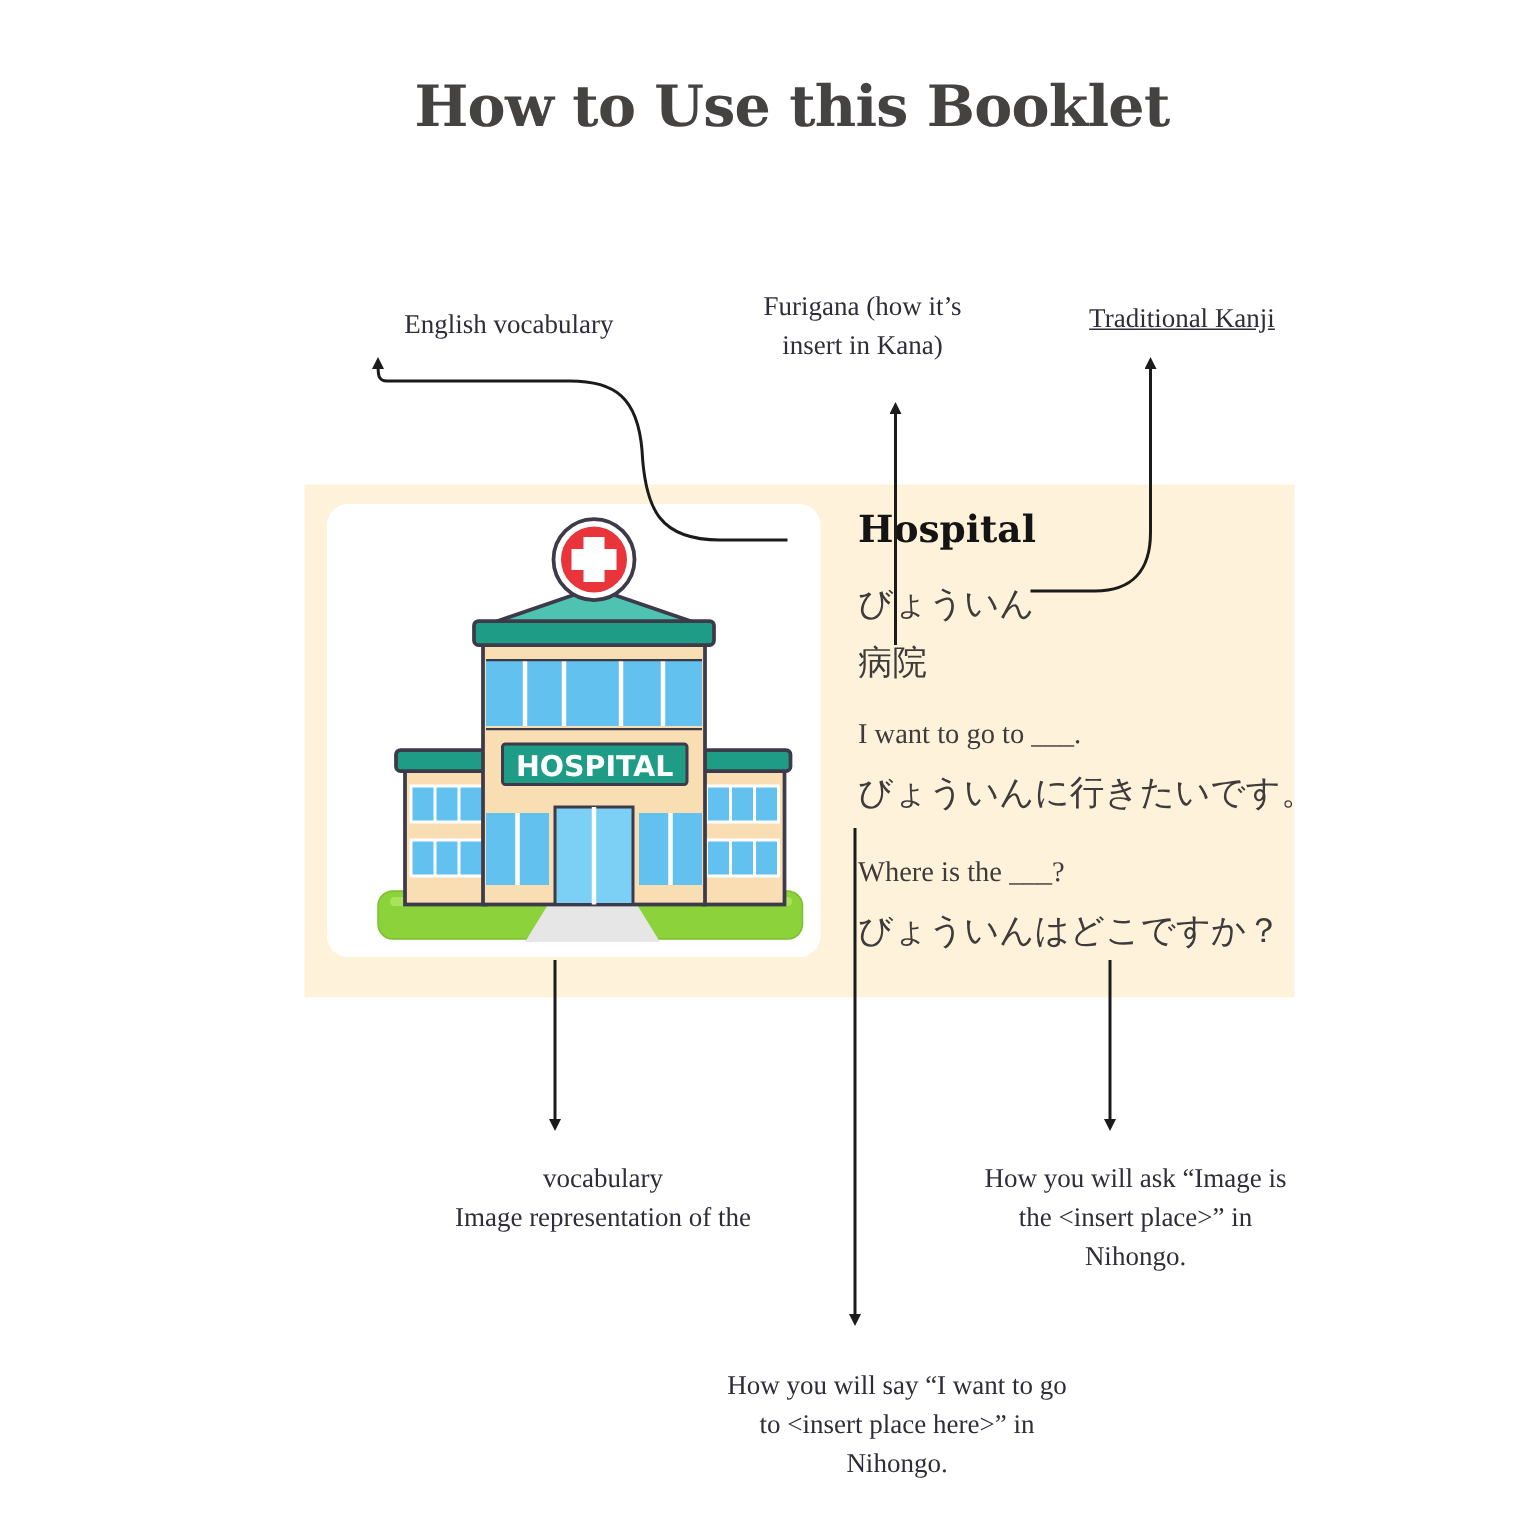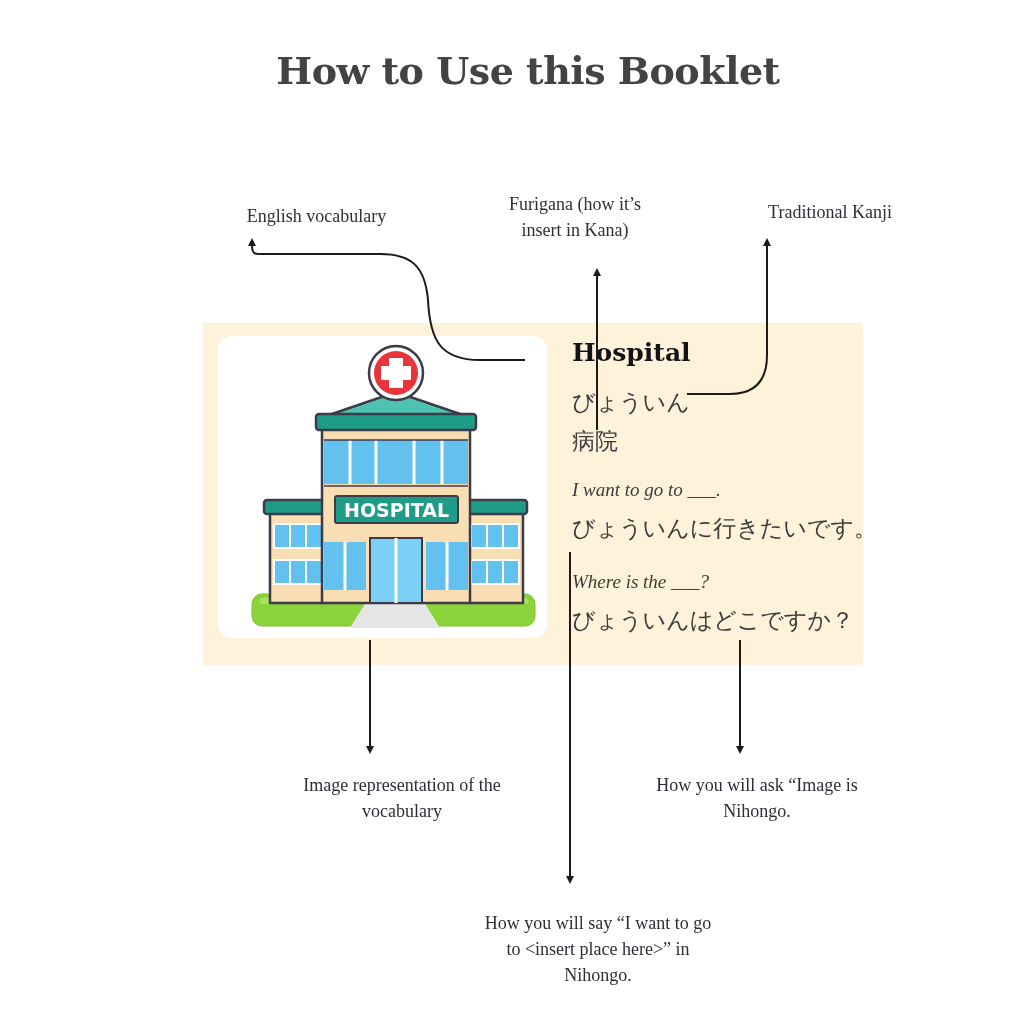--- a/index.html
+++ b/index.html
@@ -6,34 +6,34 @@
   body { width: 1024px; height: 1024px; position: relative; overflow: hidden;
          font-family: "DejaVu Serif", serif; color: #3a3838; }
   .abs { position: absolute; padding-left: 28px; }
   .title { left: 0; width: 1000px; top: 48px; text-align: center; font-family: "DejaVu Serif", serif;
            font-weight: bold; font-size: 38px; color: #454242; letter-spacing: -0.5px; }
   .label { font-family: "Liberation Serif", serif; font-size: 18px; color: #2f2d3a; text-align: center; line-height: 26px; }
   .card { left: 203px; top: 323px; width: 632px; height: 342px; background: #fff2da; }
   .img-box { left: 218px; top: 336px; width: 301px; height: 302px; background: #ffffff; border-radius: 14px; }
   .word { left: 544px; top: 338px; font-family: "DejaVu Serif", serif; font-weight: bold; font-size: 25px; color: #141414; }
   .jp { font-family: "DejaVu Sans", sans-serif; font-size: 23px; color: #3d3b3b; }
-  .ital { font-family: "Liberation Serif", serif; font-style: italic; font-size: 19px; color: #3d3b3b; }
+  .ital { font-family: "Liberation Serif", serif; font-size: 19px; color: #3d3b3b; }
   svg.overlay { position: absolute; left: 0; top: 0; }
 </style>
 </head>
 <body>
 
 <div class="abs title">How to Use this Booklet</div>
 
-<div class="abs label" style="left:196px; top:203px; width:185px;">English vocabulary</div>
+<div class="abs label" style="left:196px; top:203px; width:185px;text-align:right;">English vocabulary</div>
 <div class="abs label" style="left:452px; top:191px; width:190px;">
   <div>Furigana (how it’s</div>
   <div>insert in Kana)</div>
 </div>
-<div class="abs label" style="left:716px; top:199px; width:172px;">Traditional Kanji</div>
+<div class="abs label" style="left:674px; top:199px; width:172px;text-decoration:underline;">Traditional Kanji</div>
 
 <div class="abs card"></div>
 <div class="abs img-box">
   <svg width="301" height="302" viewBox="0 0 301 302">
 
     <rect x="6" y="258" width="283" height="32" rx="10" fill="#8cd33b" stroke="#7bc02c" stroke-width="1"></rect>
     <rect x="14" y="262" width="268" height="6" rx="3" fill="#a9e35c"></rect>
 
     <polygon points="120,266 178,266 194,292 104,292" fill="#e6e6e6"></polygon>
 
@@ -109,24 +109,25 @@
 
     <path d="M370,640 L370,750" marker-end="url(#ah)"></path>
 
     <path d="M740,640 L740,750" marker-end="url(#ah)"></path>
 
     <path d="M570,552 L570,880" marker-end="url(#ah)"></path>
   </g>
 </svg>
 
 <div class="abs label" style="left:230px; top:772px; width:288px;">
+  <div>vocabulary</div>
   <div>Image representation of the</div>
-  <div>vocabulary</div>
 </div>
 <div class="abs label" style="left:594px; top:772px; width:270px;">
   <div>How you will ask “Image is</div>
+  <div>the &lt;insert place&gt;” in</div>
   <div>Nihongo.</div>
 </div>
 <div class="abs label" style="left:420px; top:910px; width:300px;">
   <div>How you will say “I want to go</div>
   <div>to &lt;insert place here&gt;” in</div>
   <div>Nihongo.</div>
 </div>
 
 </body></html>

